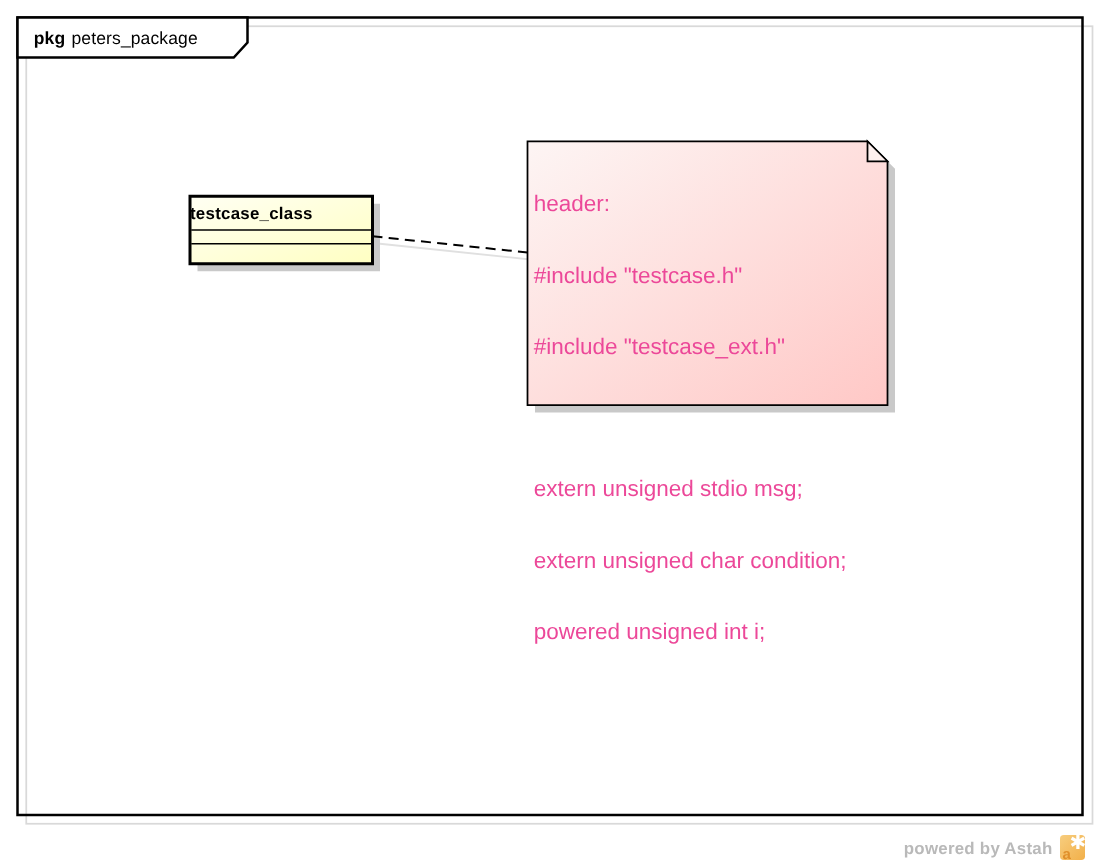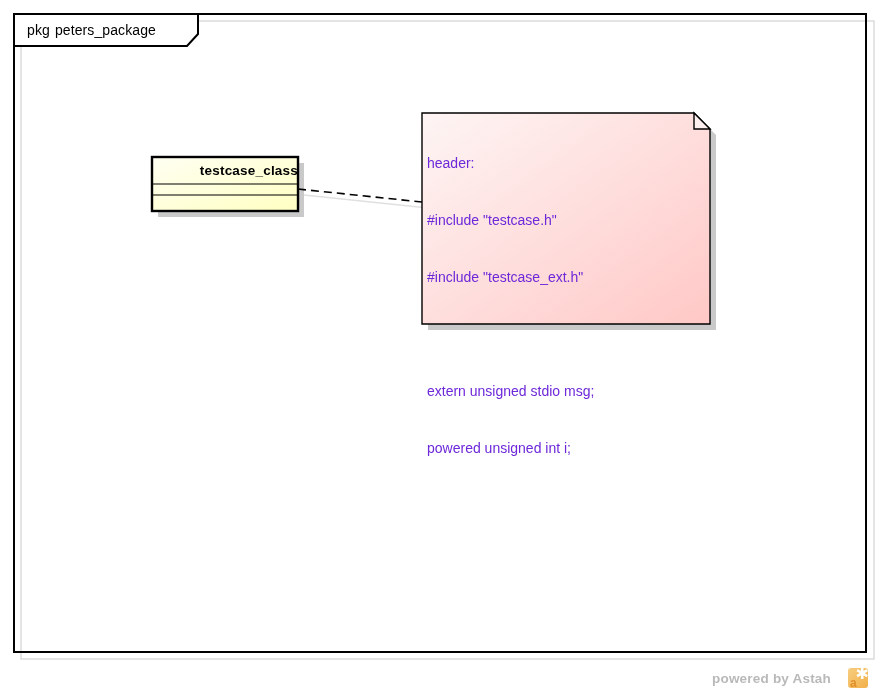--- a/index.html
+++ b/index.html
@@ -15,53 +15,53 @@
 
   .tab-label {
     position: absolute;
     left: 27px;
     top: 22px;
     font-size: 14px;
     color: #000;
     white-space: nowrap;
     letter-spacing: 0.1px;
   }
-  .tab-label .kw { font-weight: normal; margin-right: 5px; }
+  .tab-label .kw { font-weight: bold; margin-right: 5px; }
 
   .class-title {
     position: absolute;
     left: 152px;
     top: 163px;
     width: 146px;
-    text-align: right;
+    text-align: left;
     font-size: 13.5px;
     font-weight: bold;
     color: #000;
     letter-spacing: 0.2px;
   }
 
   .note-text {
     position: absolute;
     left: 427px;
     top: 116px;
     width: 278px;
-    font-size: 14px;
+    font-size: 18px;
     line-height: 19px;
-    color: #6d28d9;
+    color: #ec4899;
     white-space: pre;
   }
   .note-line { min-height: 19px; }
 
   .watermark {
     position: absolute;
     top: 668px;
     right: 12px;
     display: flex;
     align-items: center;
-    gap: 17px;
+    gap: 6px;
   }
   .watermark-text {
     font-size: 13.5px;
     font-weight: bold;
     color: #b9b9b9;
     letter-spacing: 0.2px;
   }
   .astah-logo {
     position: relative;
     width: 20px;
@@ -131,20 +131,21 @@
   </div>
 
   <div class="class-title">testcase_class</div>
 
   <div class="note-text">
     <div class="note-line">header:</div>
     <div class="note-line">#include "testcase.h"</div>
     <div class="note-line">#include "testcase_ext.h"</div>
     <div class="note-line"></div>
     <div class="note-line">extern unsigned stdio msg;</div>
+    <div class="note-line">extern unsigned char condition;</div>
     <div class="note-line">powered unsigned int i;</div>
   </div>
 
   <div class="watermark">
     <span class="watermark-text">powered by Astah</span>
     <span class="astah-logo">
       <span class="star">✱</span>
       <span class="letter">a</span>
     </span>
   </div>

